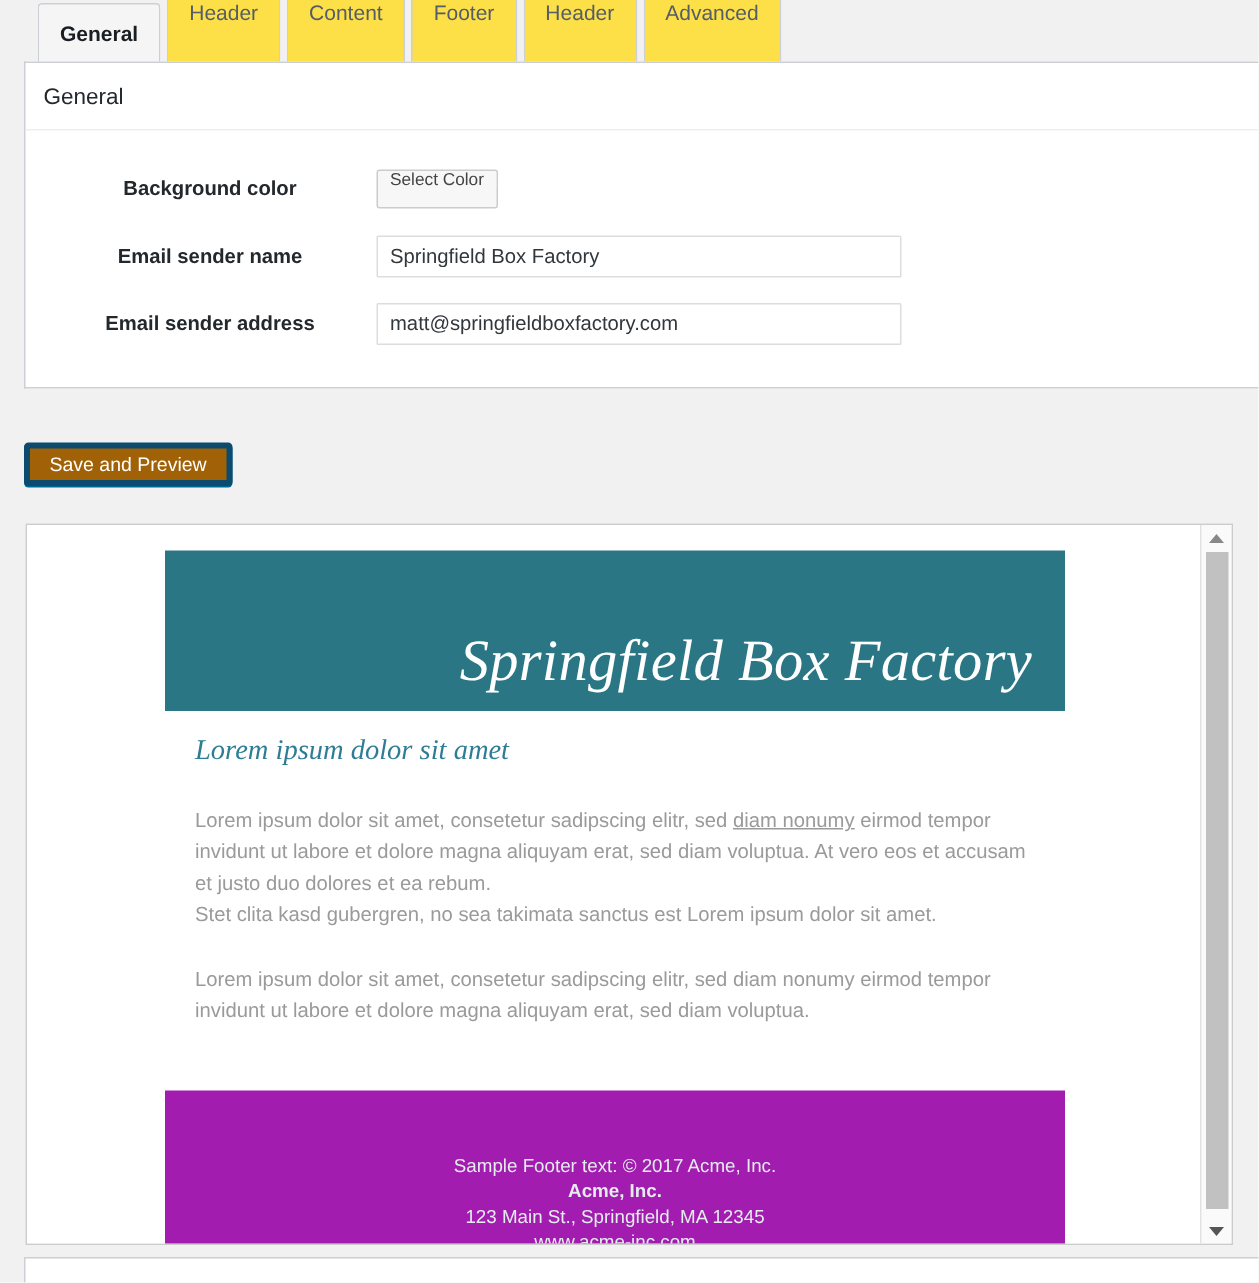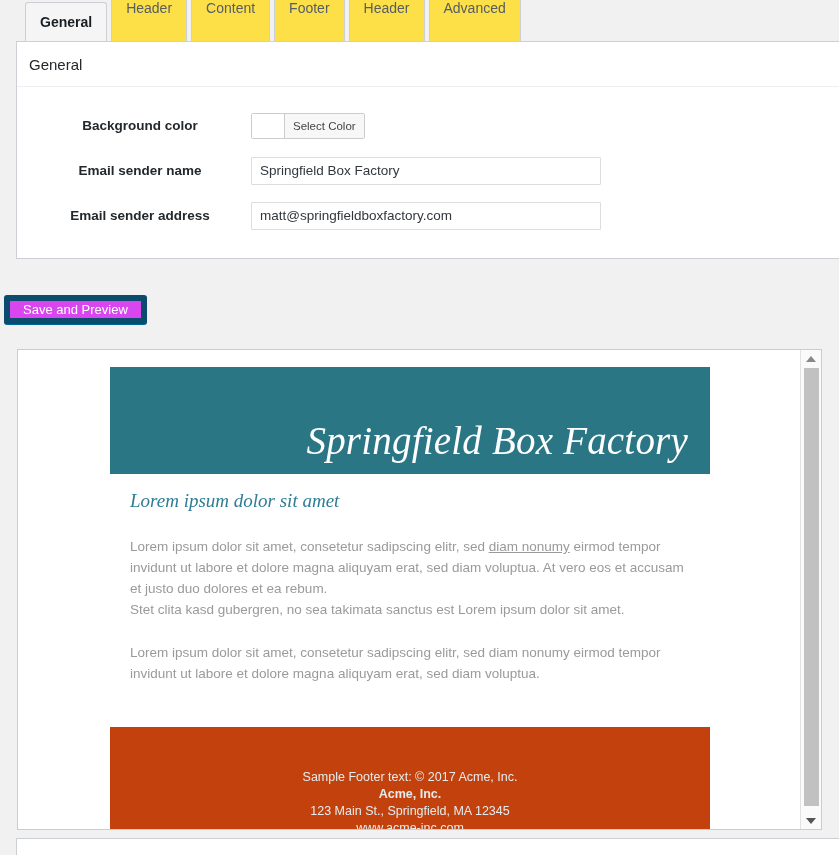--- a/index.html
+++ b/index.html
@@ -95,20 +95,21 @@
   }
   .color-picker {
     display: inline-flex;
     align-items: stretch;
     height: 24px;
     border: 1px solid #cccccc;
     border-radius: 2px;
     background: #f7f7f7;
     overflow: hidden;
     cursor: pointer;
+    flex-direction: column;
   }
   .color-swatch {
     width: 32px;
     background: #ffffff;
     border-right: 1px solid #cccccc;
   }
   .color-btn-label {
     display: flex;
     align-items: center;
     padding: 0 8px;
@@ -127,26 +128,26 @@
     color: #32373c;
     border: 1px solid #dddddd;
     border-radius: 1px;
     background: #ffffff;
     outline: none;
   }
 
   
   .save-btn {
     position: absolute;
-    left: 4px;
+    left: 16px;
     top: 295px;
     height: 29px;
     padding: 0 13px;
-    background: #d946ef;
-    border: 6px solid #0c4a6e;
+    background: #a16207;
+    border: 4px solid #0c4a6e;
     border-radius: 3px;
     color: #ffffff;
     font-size: 13px;
     font-family: "Liberation Sans", sans-serif;
     cursor: pointer;
     box-shadow: 0 1px 0 #006799;
   }
 
   
   .preview-box {
@@ -214,21 +215,21 @@
   .email-para a {
     color: #9a9a9a;
     text-decoration: underline;
   }
   .email-footer {
     position: absolute;
     left: 92px;
     top: 377px;
     width: 600px;
     height: 104px;
-    background: #c2410c;
+    background: #a21caf;
     box-sizing: border-box;
     text-align: center;
     padding-top: 42px;
     color: #e4ecee;
     font-size: 12.5px;
     line-height: 17px;
   }
   .email-footer .bold-line {
     font-weight: bold;
   }

